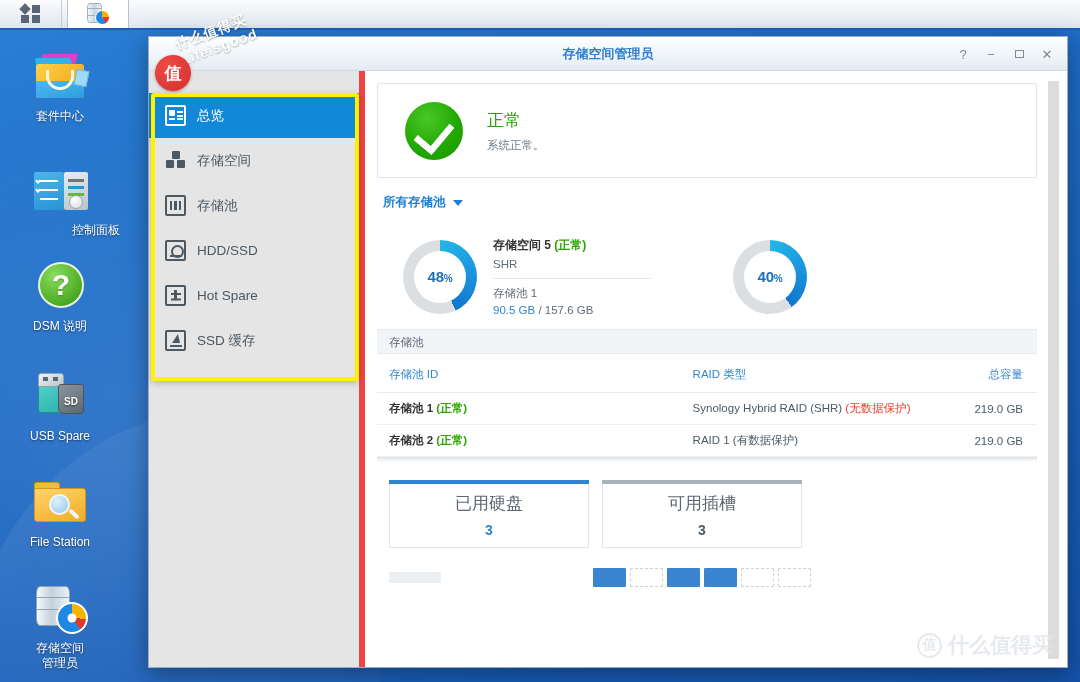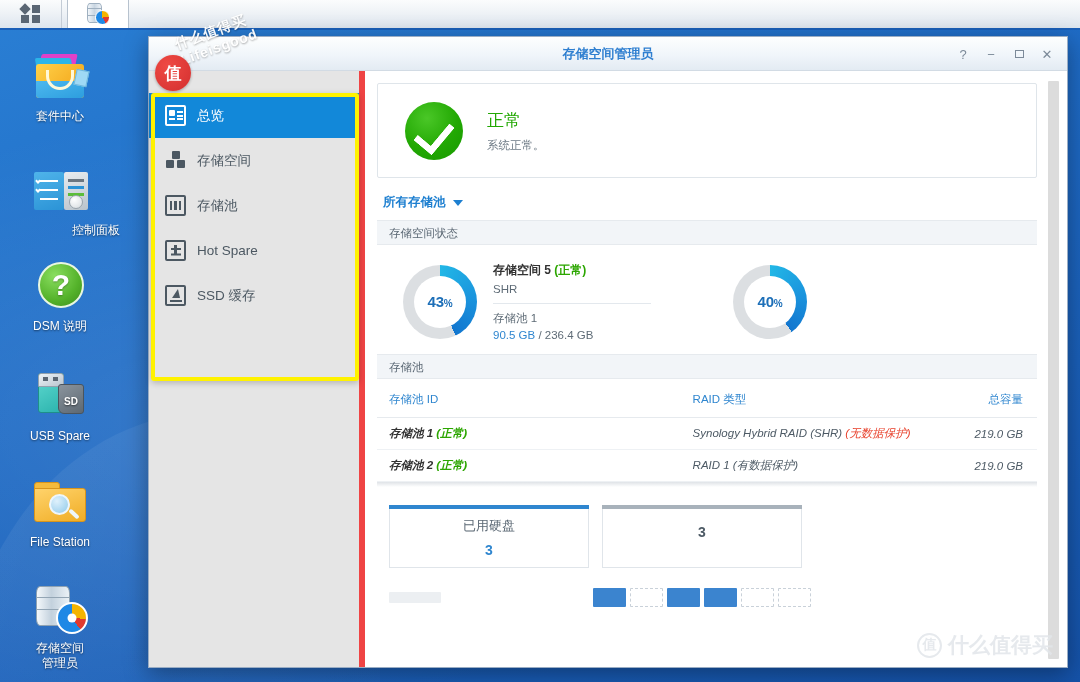--- a/index.html
+++ b/index.html
@@ -257,31 +257,31 @@
   .volinfo .vu b{ color:#2f86cf; font-weight:normal; }
 
   
   table.pooltable{ width:100%; border-collapse:collapse; margin-top:13px; }
   table.pooltable th{
     text-align:left; font-size:11.5px; font-weight:normal; color:#2f86cf;
     padding:0 0 10px 12px; border-bottom:1px solid #e6eaee;
   }
   table.pooltable th.r, table.pooltable td.r{ text-align:right; padding-right:14px; }
   table.pooltable td{
-    font-size:11.5px; color:#4d5a65; padding:8px 0 8px 12px; border-bottom:1px solid #eef1f4;font-style:italic;
+    font-size:11.5px; color:#4d5a65; padding:8px 0 8px 12px; border-bottom:1px solid #eef1f4;
   }
   table.pooltable td.id{ font-weight:bold; color:#333; }
   table.pooltable td .ok{ color:#2ca600; }
   table.pooltable td .warn{ color:#e8402b; }
   .tblshadow{ height:5px; background:linear-gradient(180deg,#dfe3e7,#fff); }
 
   .diskcards{ display:flex; gap:13px; padding:18px 0 0 12px; }
   .dcard{ width:200px; border:1px solid #e0e5ea; background:#fff; text-align:center; padding:11px 0 9px; position:relative; }
   .dcard .top{ position:absolute; left:-1px; right:-1px; top:-1px; height:4px; }
-  .dcard .lbl{ font-size:13px; color:#5b6874; }
+  .dcard .lbl{ font-size:17px; color:#5b6874; }
   .dcard .num{ font-size:14px; font-weight:bold; margin-top:7px; }
 
   .slotrow{ display:flex; align-items:center; padding:16px 0 0 12px; position:relative; height:42px; }
   .slotlabel{ width:52px; height:11px; background:#eceff2; border-radius:1px; }
   .slots{ display:flex; gap:4px; margin-left:152px; }
   .slot{ width:33px; height:19px; border-radius:1px; }
   .slot.used{ background:#3b84cf; }
   .slot.free{ border:1px dashed #c9d1d9; background:#fff; }
 
   
@@ -440,20 +440,26 @@
         <span class="nico">
             <span class="nic nic-pool">
               <i></i>
               <i></i>
               <i></i>
             </span>
           </span>
         <span>存储池</span>
       </div>
 
+      <div class="navitem">
+        <span class="nico">
+            <span class="nic nic-hdd"></span>
+          </span>
+        <span>HDD/SSD</span>
+      </div>
 
       <div class="navitem">
         <span class="nico">
             <span class="nic nic-spare"></span>
           </span>
         <span>Hot Spare</span>
       </div>
 
       <div class="navitem">
         <span class="nico">
@@ -472,37 +478,36 @@
           <h2>正常</h2>
           <p>系统正常。</p>
         </div>
       </div>
 
       <div class="poolselect">
         <span>所有存储池</span>
         <span class="caret"></span>
       </div>
 
-      <div class="sechead">存储空间状态</div>
       <div class="volrow">
 
         <div class="volcell">
           <div class="donut" id="donut0" style="background: conic-gradient(rgb(34, 183, 230) 0deg, rgb(26, 147, 221) 85.14deg, rgb(18, 118, 207) 154.8deg, rgb(220, 223, 226) 154.8deg, rgb(220, 223, 226) 360deg);">
             <div class="hole">
-                <span class="pct"><span>43</span><em>%</em></span>
+                <span class="pct"><span>48</span><em>%</em></span>
               </div>
           </div>
           <div class="volinfo">
             <div class="vt"><span>存储空间 5</span>
               <span class="ok">(正常)</span></div>
             <div class="vs">SHR</div>
             <div class="sep"></div>
             <div class="vp">存储池 1</div>
             <div class="vu"><b>90.5 GB</b>
-              <span>/ 236.4 GB</span></div>
+              <span>/ 157.6 GB</span></div>
           </div>
         </div>
 
         <div class="volcell">
           <div class="donut" id="donut1" style="background: conic-gradient(rgb(34, 183, 230) 0deg, rgb(26, 147, 221) 79.2deg, rgb(18, 118, 207) 144deg, rgb(220, 223, 226) 144deg, rgb(220, 223, 226) 360deg);">
             <div class="hole">
                 <span class="pct"><span>40</span><em>%</em></span>
               </div>
           </div>
         </div>
@@ -538,20 +543,21 @@
 
 
       <div class="diskcards">
         <div class="dcard">
           <div class="top" id="dc0top" style="background: rgb(47, 134, 207);"></div>
           <div class="lbl">已用硬盘</div>
           <div class="num" id="dc0num" style="color: rgb(47, 134, 207);">3</div>
         </div>
         <div class="dcard">
           <div class="top" id="dc1top" style="background: rgb(168, 178, 187);"></div>
+          <div class="lbl">可用插槽</div>
           <div class="num" id="dc1num" style="color: rgb(77, 90, 101);">3</div>
         </div>
       </div>
 
       <div class="slotrow">
         <div class="slotlabel"></div>
         <div class="slots" id="slots">
             <div class="slot used"></div>
             <div class="slot free"></div>
             <div class="slot used"></div>

